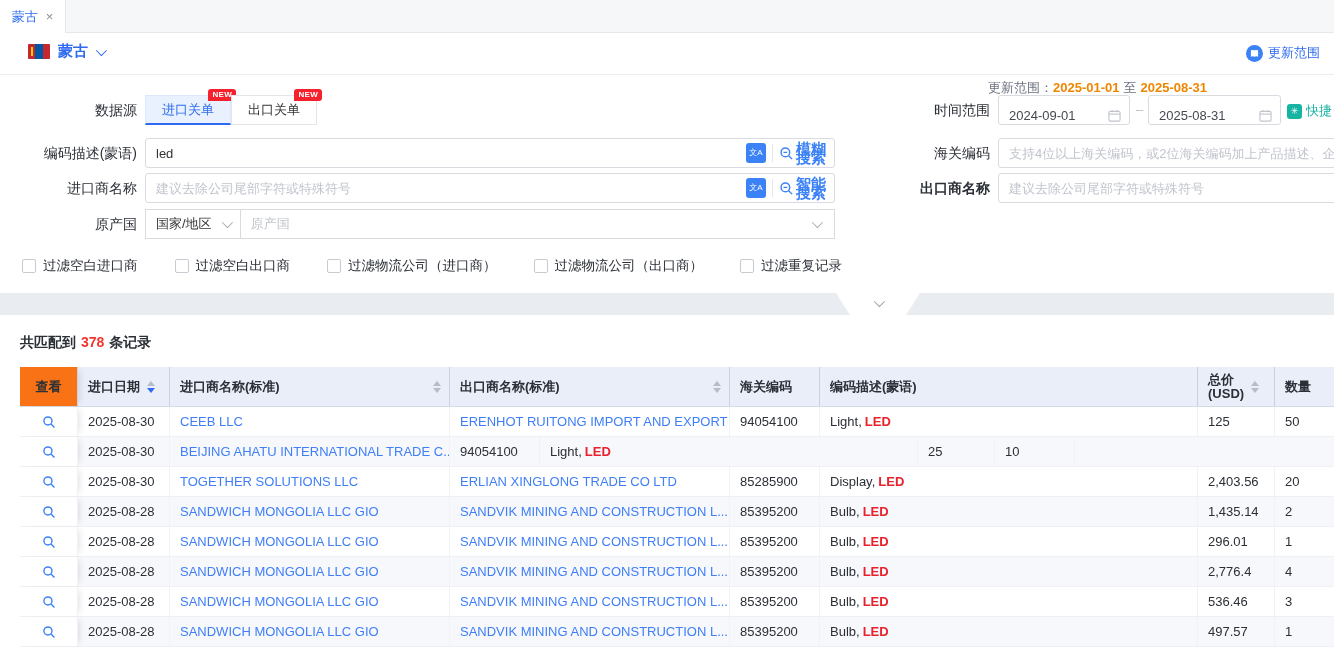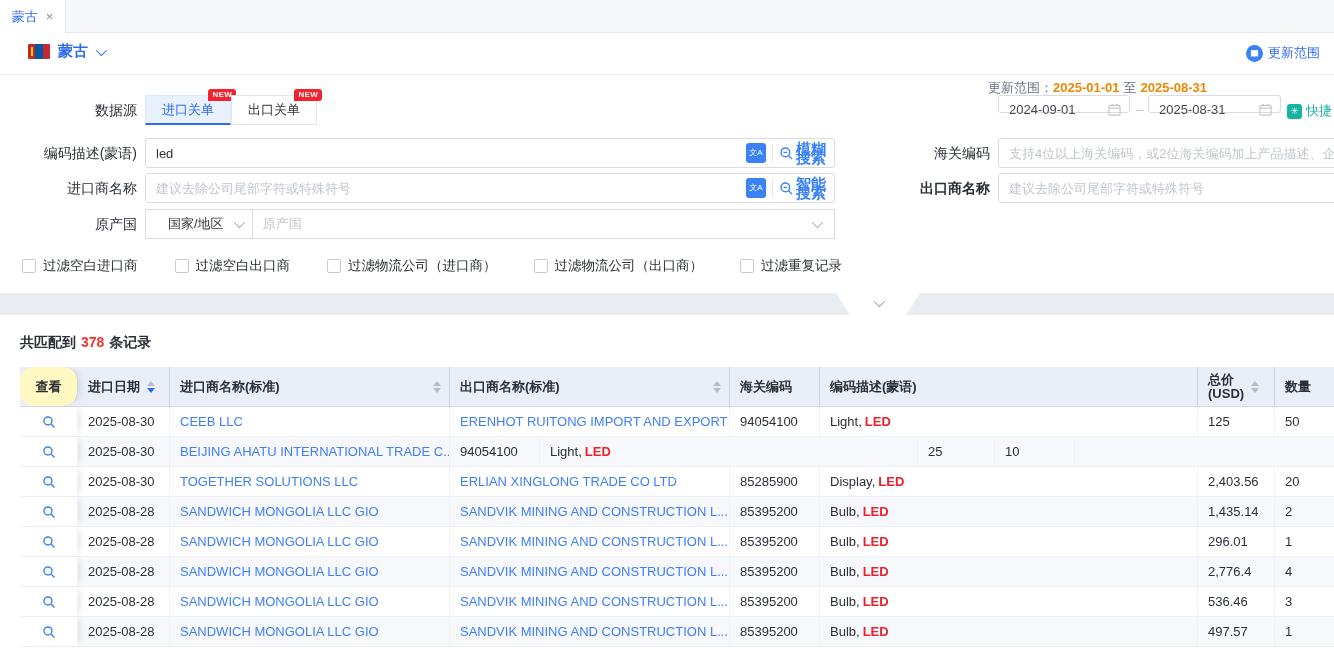--- a/index.html
+++ b/index.html
@@ -49,31 +49,31 @@
   .tinput input::placeholder { color:#c0c4cc; }
 
   .input-tools { display:flex; align-items:center; gap:6px; padding-right:8px; margin-left:auto; }
   .translate-icon { width:20px; height:20px; background:#3b82f6; border-radius:3px; color:#fff; font-size:8px;
     display:inline-flex; align-items:center; justify-content:center; line-height:1; cursor:pointer; }
   .tool-divider { width:1px; height:18px; background:#e4e6ea; }
   .search-mode { display:flex; align-items:center; gap:2px; cursor:pointer; }
   .search-mode .lines { font-size:15px; line-height:9px; color:#3b82f6;font-weight:bold; }
 
   
-  .date-input { position:absolute; height:18px; border:1px solid #d9dbe0; border-radius:3px; background:#fff;
+  .date-input { position:absolute; height:30px; border:1px solid #d9dbe0; border-radius:3px; background:#fff;
     display:flex; align-items:center; justify-content:space-between; padding:10px 8px 0 10px; font-size:13px; color:#45494f; }
   .range-sep { position:absolute; top:20px; left:1136px; line-height:30px; color:#b9bec7; font-size:13px; }
   .quick { position:absolute; left:1287px; top:27px; display:flex; align-items:center; gap:4px; cursor:pointer; white-space:nowrap; }
   .quick-icon { width:15px; height:15px; background:#17b3a3; border-radius:3px; color:#fff; font-size:9px;
     display:inline-flex; align-items:center; justify-content:center; }
   .quick-label { font-size:13px; color:#17b3a3; }
 
   
   .origin-box { position:absolute; left:145px; top:134px; width:690px; height:30px; border:1px solid #d9dbe0; border-radius:0;
-    display:flex; align-items:center; background:#fff;padding-left:12px; }
+    display:flex; align-items:center; background:#fff; }
   .origin-select { height:100%; display:flex; align-items:center; gap:10px; padding:0 10px; border-right:1px solid #d9dbe0;
     font-size:13px; color:#333; cursor:pointer; }
   .origin-ph { padding-left:10px; font-size:13px; color:#c0c4cc; flex:1; }
   .chev { width:8px; height:8px; border-right:1.5px solid #a8adb6; border-bottom:1.5px solid #a8adb6;
     transform:rotate(45deg) translateY(-2px); display:inline-block; }
   .chev.blue { border-color:#2f6bf0; }
 
   
   .cb-row { position:absolute; left:22px; top:182px; display:flex; gap:37px; align-items:center; }
   .cb-item { display:flex; align-items:center; gap:7px; cursor:pointer; }
@@ -159,20 +159,21 @@
       <div class="ds-tab active">
         <span>进口关单</span>
         <span class="new-badge">NEW</span>
       </div>
       <div class="ds-tab">
         <span>出口关单</span>
         <span class="new-badge">NEW</span>
       </div>
     </div>
 
+    <div class="form-label-r" style="top:20px;">时间范围</div>
     <div class="date-input" style="left:998px; top:20px; width:132px;">
       <span>2024-09-01</span>
       <svg width="13" height="13" viewBox="0 0 14 14">
           <rect x="1" y="2.5" width="12" height="10.5" rx="1.5" fill="none" stroke="#c0c4cc" stroke-width="1.2"></rect>
           <line x1="1" y1="5.5" x2="13" y2="5.5" stroke="#c0c4cc" stroke-width="1.2"></line>
           <line x1="4.5" y1="1" x2="4.5" y2="3.5" stroke="#c0c4cc" stroke-width="1.2"></line>
           <line x1="9.5" y1="1" x2="9.5" y2="3.5" stroke="#c0c4cc" stroke-width="1.2"></line>
         </svg>
     </div>
     <span class="range-sep">–</span>
@@ -271,21 +272,21 @@
       <span class="chev"></span>
     </div>
   </div>
 
   <div class="results-line">
     <span>共匹配到</span><span class="count">378</span><span>条记录</span>
   </div>
 
   <div class="table">
     <div class="thead">
-      <div class="th c-view center" style="background:#fef9c3;border-radius:14px;">查看</div>
+      <div class="th c-view center" style="background:#f97316;">查看</div>
       <div class="th c-date">
         <span>进口日期</span>
         <span class="carets">
             <span class="caret-up"></span>
             <span class="caret-down active"></span>
           </span>
       </div>
       <div class="th c-imp">
         <span>进口商名称(标准)</span>
         <span class="spacer"></span>

